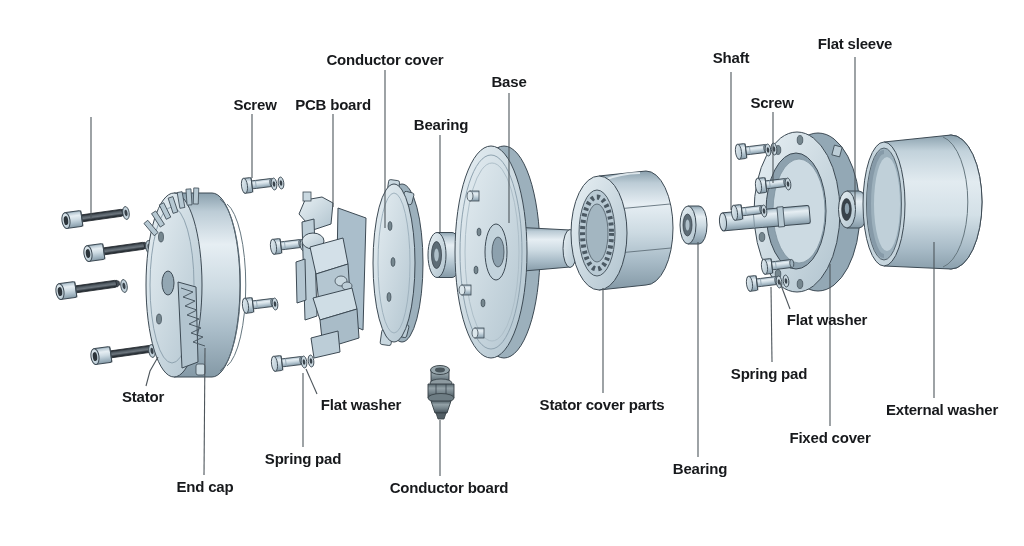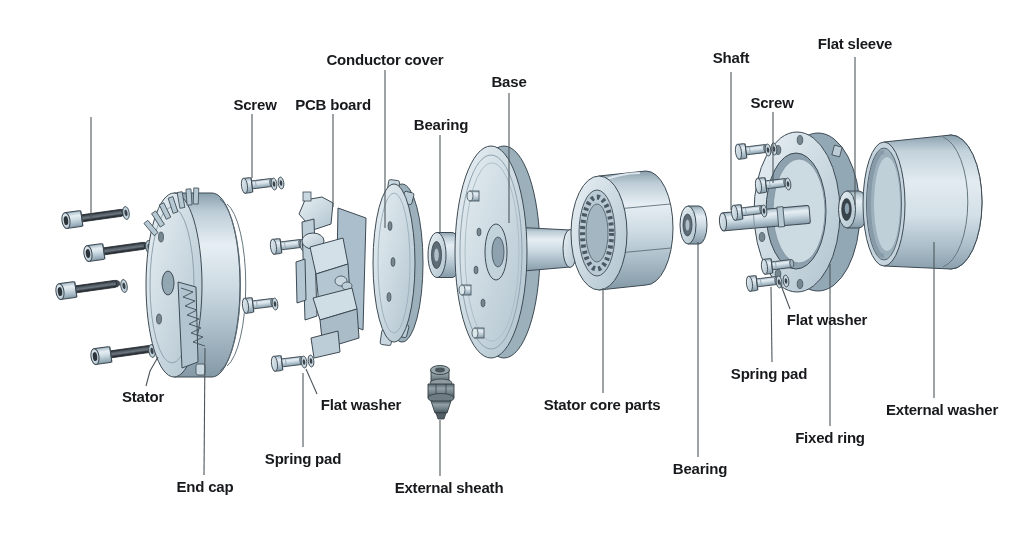--- a/index.html
+++ b/index.html
@@ -299,20 +299,20 @@
   <div class="lbl" style="left:385px;top:50px">Conductor cover</div>
   <div class="lbl" style="left:441px;top:115px">Bearing</div>
   <div class="lbl" style="left:509px;top:72px">Base</div>
   <div class="lbl" style="left:731px;top:48px">Shaft</div>
   <div class="lbl" style="left:772px;top:93px">Screw</div>
   <div class="lbl" style="left:855px;top:34px">Flat sleeve</div>
   <div class="lbl" style="left:143px;top:387px">Stator</div>
   <div class="lbl" style="left:205px;top:477px">End cap</div>
   <div class="lbl" style="left:361px;top:395px">Flat washer</div>
   <div class="lbl" style="left:303px;top:449px">Spring pad</div>
-  <div class="lbl" style="left:449px;top:478px">External sheath</div>
-  <div class="lbl" style="left:602px;top:395px">Stator core parts</div>
+  <div class="lbl" style="left:449px;top:478px">Conductor board</div>
+  <div class="lbl" style="left:602px;top:395px">Stator cover parts</div>
   <div class="lbl" style="left:700px;top:459px">Bearing</div>
   <div class="lbl" style="left:827px;top:310px">Flat washer</div>
   <div class="lbl" style="left:769px;top:364px">Spring pad</div>
-  <div class="lbl" style="left:830px;top:428px">Fixed ring</div>
+  <div class="lbl" style="left:830px;top:428px">Fixed cover</div>
   <div class="lbl" style="left:942px;top:400px">External washer</div>
 </div>
 
 </body></html>

